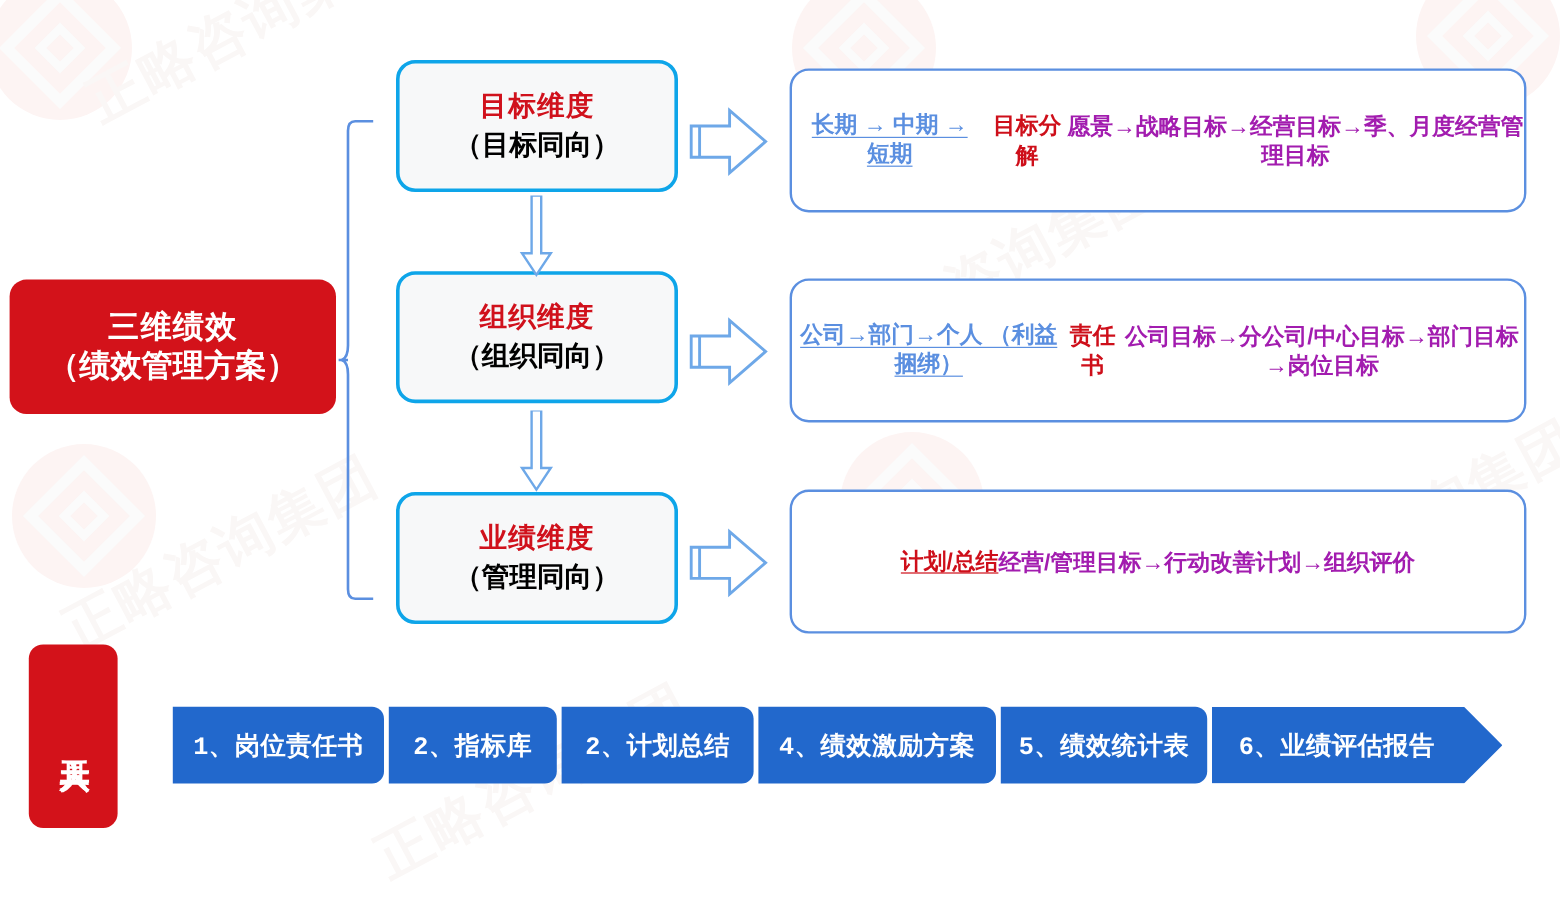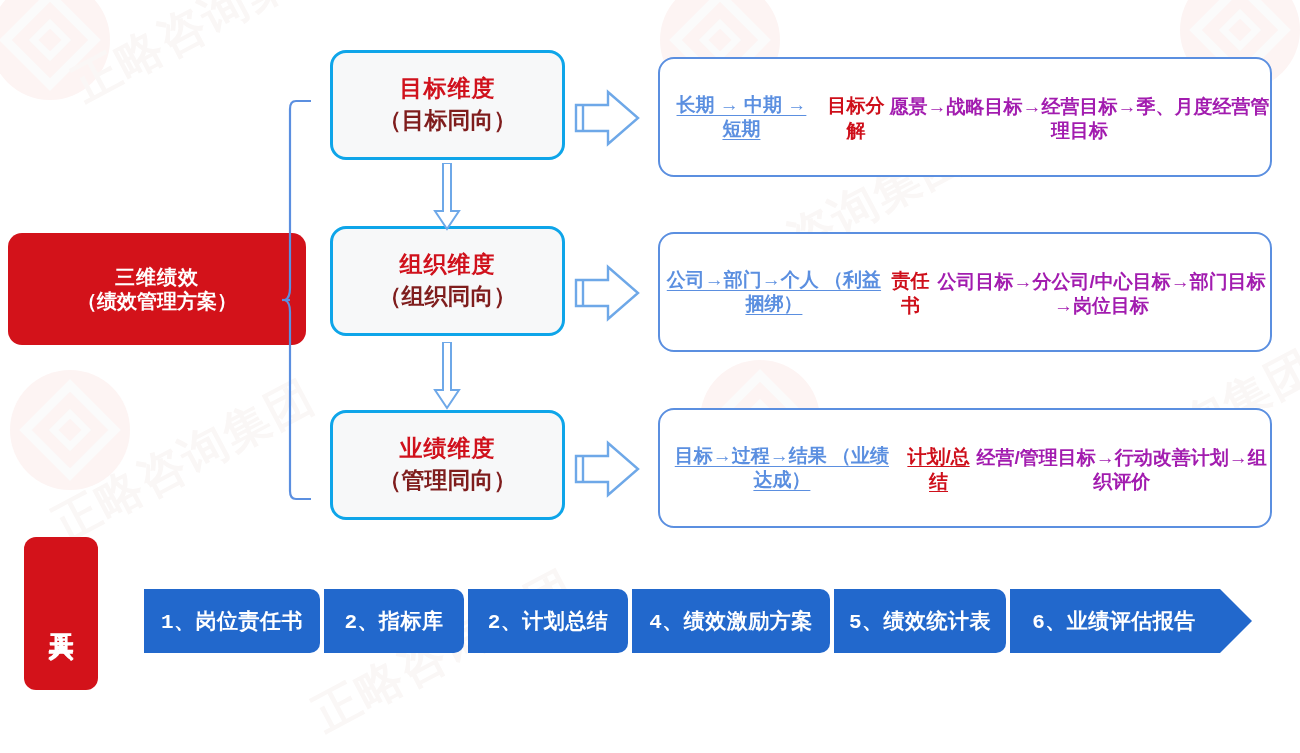--- a/index.html
+++ b/index.html
@@ -69,23 +69,23 @@
     display: flex;
     flex-direction: column;
     align-items: center;
     justify-content: center;
     text-align: center;
     line-height: 1.22;
   }
   #root-box {
     left: 8px;
     top: 233px;
-    width: 298px;
+    width: 272px;
     height: 112px;
-    font-size: 20px;
+    font-size: 26px;
   }
   #root-box .l1 { letter-spacing: 1px; }
   #root-box .l2 { letter-spacing: 0px; }
 
   
   #tools-label {
     left: 24px;
     top: 537px;
     width: 74px;
     height: 153px;
@@ -120,21 +120,21 @@
     justify-content: center;
     line-height: 1.2;
   }
   .dim-box .title {
     color: #D0111C;
     font-weight: bold;
     font-size: 23px;
     letter-spacing: 1px;
   }
   .dim-box .sub {
-    color: #7f1d1d;
+    color: #000000;
     font-weight: bold;
     font-size: 23px;
     letter-spacing: 0px;
     margin-top: 4px;
   }
   #dim-1 { top: 50px; }
   #dim-2 { top: 226px; }
   #dim-3 { top: 410px; }
 
   
@@ -302,21 +302,20 @@
     <div class="line-a">长期 → 中期 →  短期</div>
     <div class="line-b">目标分解</div>
     <div class="line-c">愿景→战略目标→经营目标→季、月度经营管理目标</div>
   </div>
   <div class="content-box" id="content-2">
     <div class="line-a">公司→部门→个人  （利益捆绑）</div>
     <div class="line-b">责任书</div>
     <div class="line-c">公司目标→分公司/中心目标→部门目标→岗位目标</div>
   </div>
   <div class="content-box" id="content-3">
-    <div class="line-a">目标→过程→结果   （业绩达成）</div>
     <div class="line-b underline">计划/总结</div>
     <div class="line-c">经营/管理目标→行动改善计划→组织评价</div>
   </div>
 
   <div class="red-box" id="tools-label">
     <span style="writing-mode: vertical-rl; text-orientation: upright;">六大工具</span>
   </div>
 
   <div id="tools-row">
     <div class="tool-chip rounded-r" style="width:176px;">

